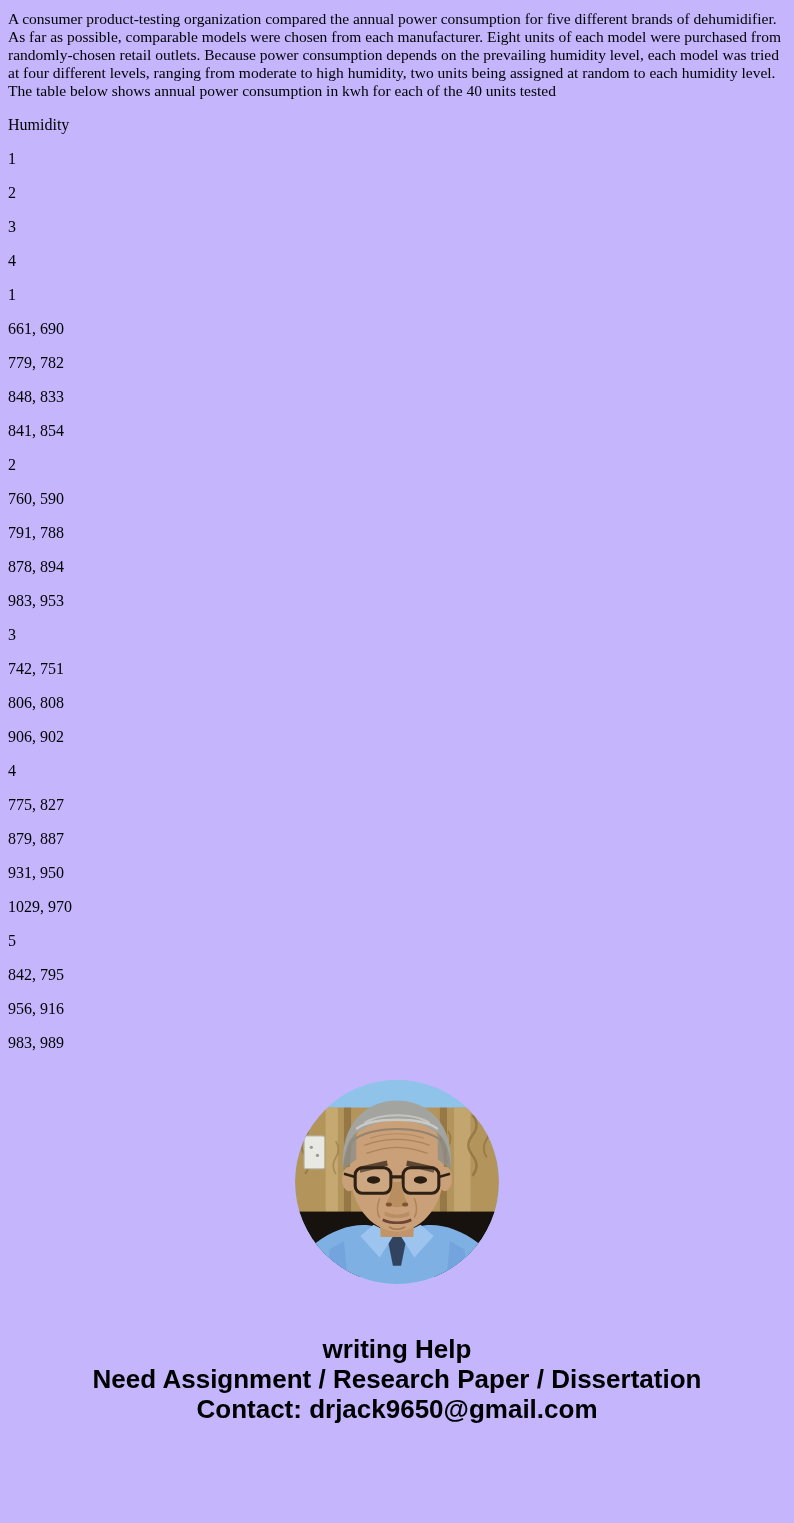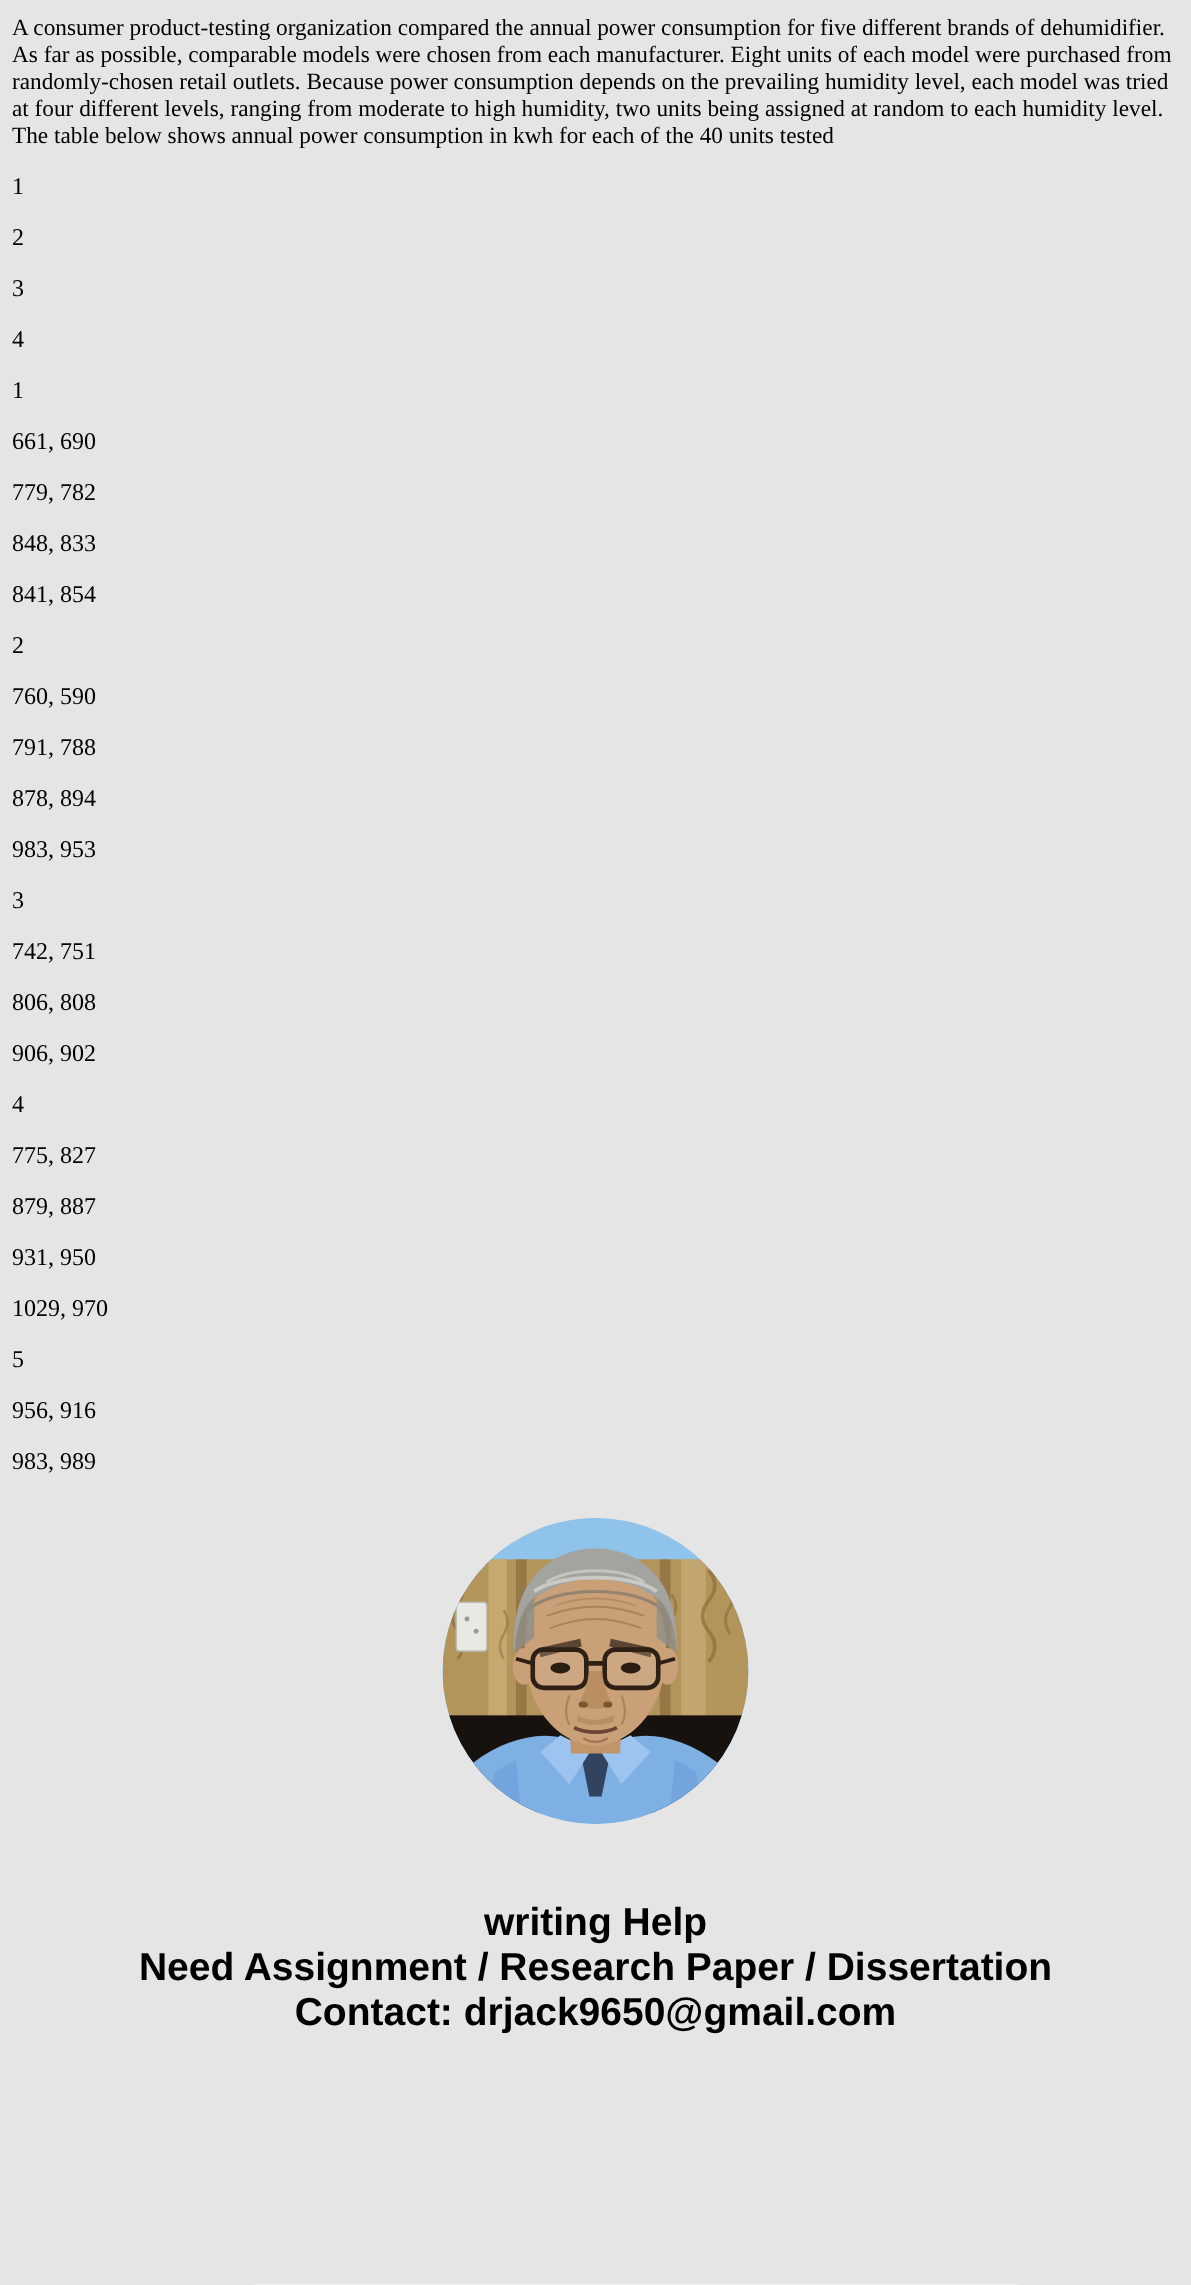--- a/index.html
+++ b/index.html
@@ -7,21 +7,21 @@
     padding: 0;
     background: #ffffff;
     color: #000000;
     font-family: "Liberation Serif", serif;
   }
   .page {
     position: relative;
     width: 794px;
     min-height: 1523px;
     margin: 0 auto;
-    background: #e5e5e5;
+    background: #c4b5fd;
     overflow: hidden;
   }
   .intro {
     margin: 10px 8px 0 8px;
     font-size: 15.5px;
     line-height: 18px;
     font-family: "Liberation Serif", serif;
   }
   .data-item {
     margin: 16px 8px 0 8px;
@@ -55,20 +55,21 @@
     color: #000000;
   }
 </style>
 </head>
 <body>
 
 <div class="page">
 
   <p class="intro">A consumer product-testing organization compared the annual power consumption for five different brands of dehumidifier. As far as possible, comparable models were chosen from each manufacturer. Eight units of each model were purchased from randomly-chosen retail outlets. Because power consumption depends on the prevailing humidity level, each model was tried at four different levels, ranging from moderate to high humidity, two units being assigned at random to each humidity level. The table below shows annual power consumption in kwh for each of the 40 units tested</p>
 
+  <p class="data-item">Humidity</p>
   <p class="data-item">1</p>
   <p class="data-item">2</p>
   <p class="data-item">3</p>
   <p class="data-item">4</p>
   <p class="data-item">1</p>
   <p class="data-item">661, 690</p>
   <p class="data-item">779, 782</p>
   <p class="data-item">848, 833</p>
   <p class="data-item">841, 854</p>
   <p class="data-item">2</p>
@@ -79,20 +80,21 @@
   <p class="data-item">3</p>
   <p class="data-item">742, 751</p>
   <p class="data-item">806, 808</p>
   <p class="data-item">906, 902</p>
   <p class="data-item">4</p>
   <p class="data-item">775, 827</p>
   <p class="data-item">879, 887</p>
   <p class="data-item">931, 950</p>
   <p class="data-item">1029, 970</p>
   <p class="data-item">5</p>
+  <p class="data-item">842, 795</p>
   <p class="data-item">956, 916</p>
   <p class="data-item">983, 989</p>
 
   <div class="avatar-wrap">
     <svg viewBox="0 0 200 200" xmlns="http://www.w3.org/2000/svg">
       <defs>
         <clipPath id="circ">
             <circle cx="100" cy="100" r="100"></circle>
           </clipPath>
       </defs>

